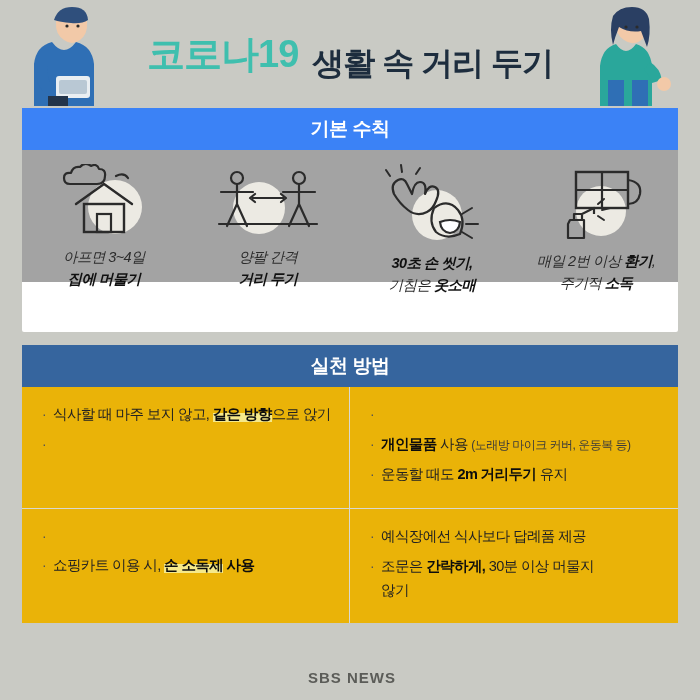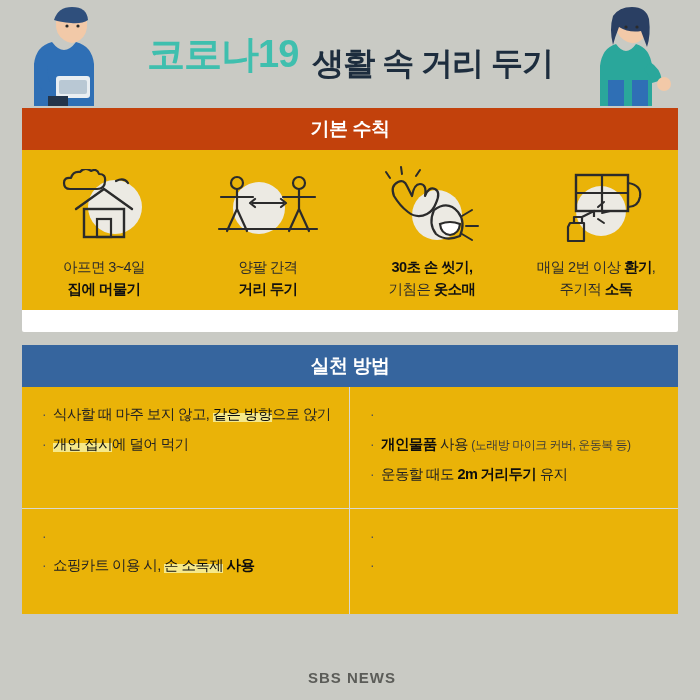--- a/index.html
+++ b/index.html
@@ -74,27 +74,28 @@
   .section-head {
     height: 42px;
     display: flex;
     align-items: center;
     justify-content: center;
     color: #ffffff;
     font-size: 19px;
     font-weight: bold;
     letter-spacing: -0.5px;
   }
-  .head-teal { background: #c2410c; }
+  .head-teal { background: #3b82f6; }
   .head-blue { background: #36659e; }
 
   .basic-body {
     display: flex;
-    height: 160px;
-    background: #eab308;
+    height: 132px;
+    background: #a3a3a3;
+    font-style: italic;
   }
   .basic-item {
     flex: 1;
     display: flex;
     flex-direction: column;
     align-items: center;
     justify-content: flex-start;
     padding-top: 14px;
     position: relative;
   }
@@ -150,21 +151,21 @@
   .dot {
     flex: 0 0 auto;
     margin-right: 7px;
     color: #555;
     font-size: 14px;
     line-height: 1.62;
   }
   .bullet-text b { font-weight: bold; color: #0d0d0d; }
   .hl {
     background: linear-gradient(to top, #f6e98a 58%, rgba(246,233,138,0) 58%);
-    font-weight: normal;
+    font-weight: bold;
     color: #0d0d0d;
   }
   .small-note {
     font-size: 12px;
     color: #3a3a3a;
     letter-spacing: -0.5px;
   }
 
   
   .footer {
@@ -304,21 +305,20 @@
 
     <div class="practice-grid">
 
       <div class="cell left-col">
         <div class="bullet-line">
           <span class="dot">·</span>
           <span class="bullet-text"><span>식사할 때 마주 보지 않고, </span><span class="hl">같은 방향</span><span>으로 앉기</span></span>
         </div>
         <div class="bullet-line">
           <span class="dot">·</span>
-          <span class="bullet-text"><span class="hl">개인 접시</span><span>에 덜어 먹기</span></span>
         </div>
       </div>
 
       <div class="cell">
         <div class="bullet-line">
           <span class="dot">·</span>
         </div>
         <div class="bullet-line">
           <span class="dot">·</span>
           <span class="bullet-text"><b>개인물품</b><span> 사용 </span><span class="small-note">(노래방 마이크 커버, 운동복 등)</span></span>
@@ -335,23 +335,25 @@
         </div>
         <div class="bullet-line">
           <span class="dot">·</span>
           <span class="bullet-text"><span>쇼핑카트 이용 시, </span><span class="hl">손 소독제</span><b> 사용</b></span>
         </div>
       </div>
 
       <div class="cell row2">
         <div class="bullet-line">
           <span class="dot">·</span>
-        </div>
-        <div class="bullet-line">
-          <span class="dot">·</span>
+          <span class="bullet-text">예식장에선 식사보다 답례품 제공</span>
+        </div>
+        <div class="bullet-line">
+          <span class="dot">·</span>
+          <span class="bullet-text"><span>조문은 </span><b>간략하게,</b><span> 30분 이상 머물지</span><br><span>않기</span></span>
         </div>
       </div>
 
     </div>
   </div>
 
   <div class="footer">SBS NEWS</div>
 </div>
 
 </body></html>

